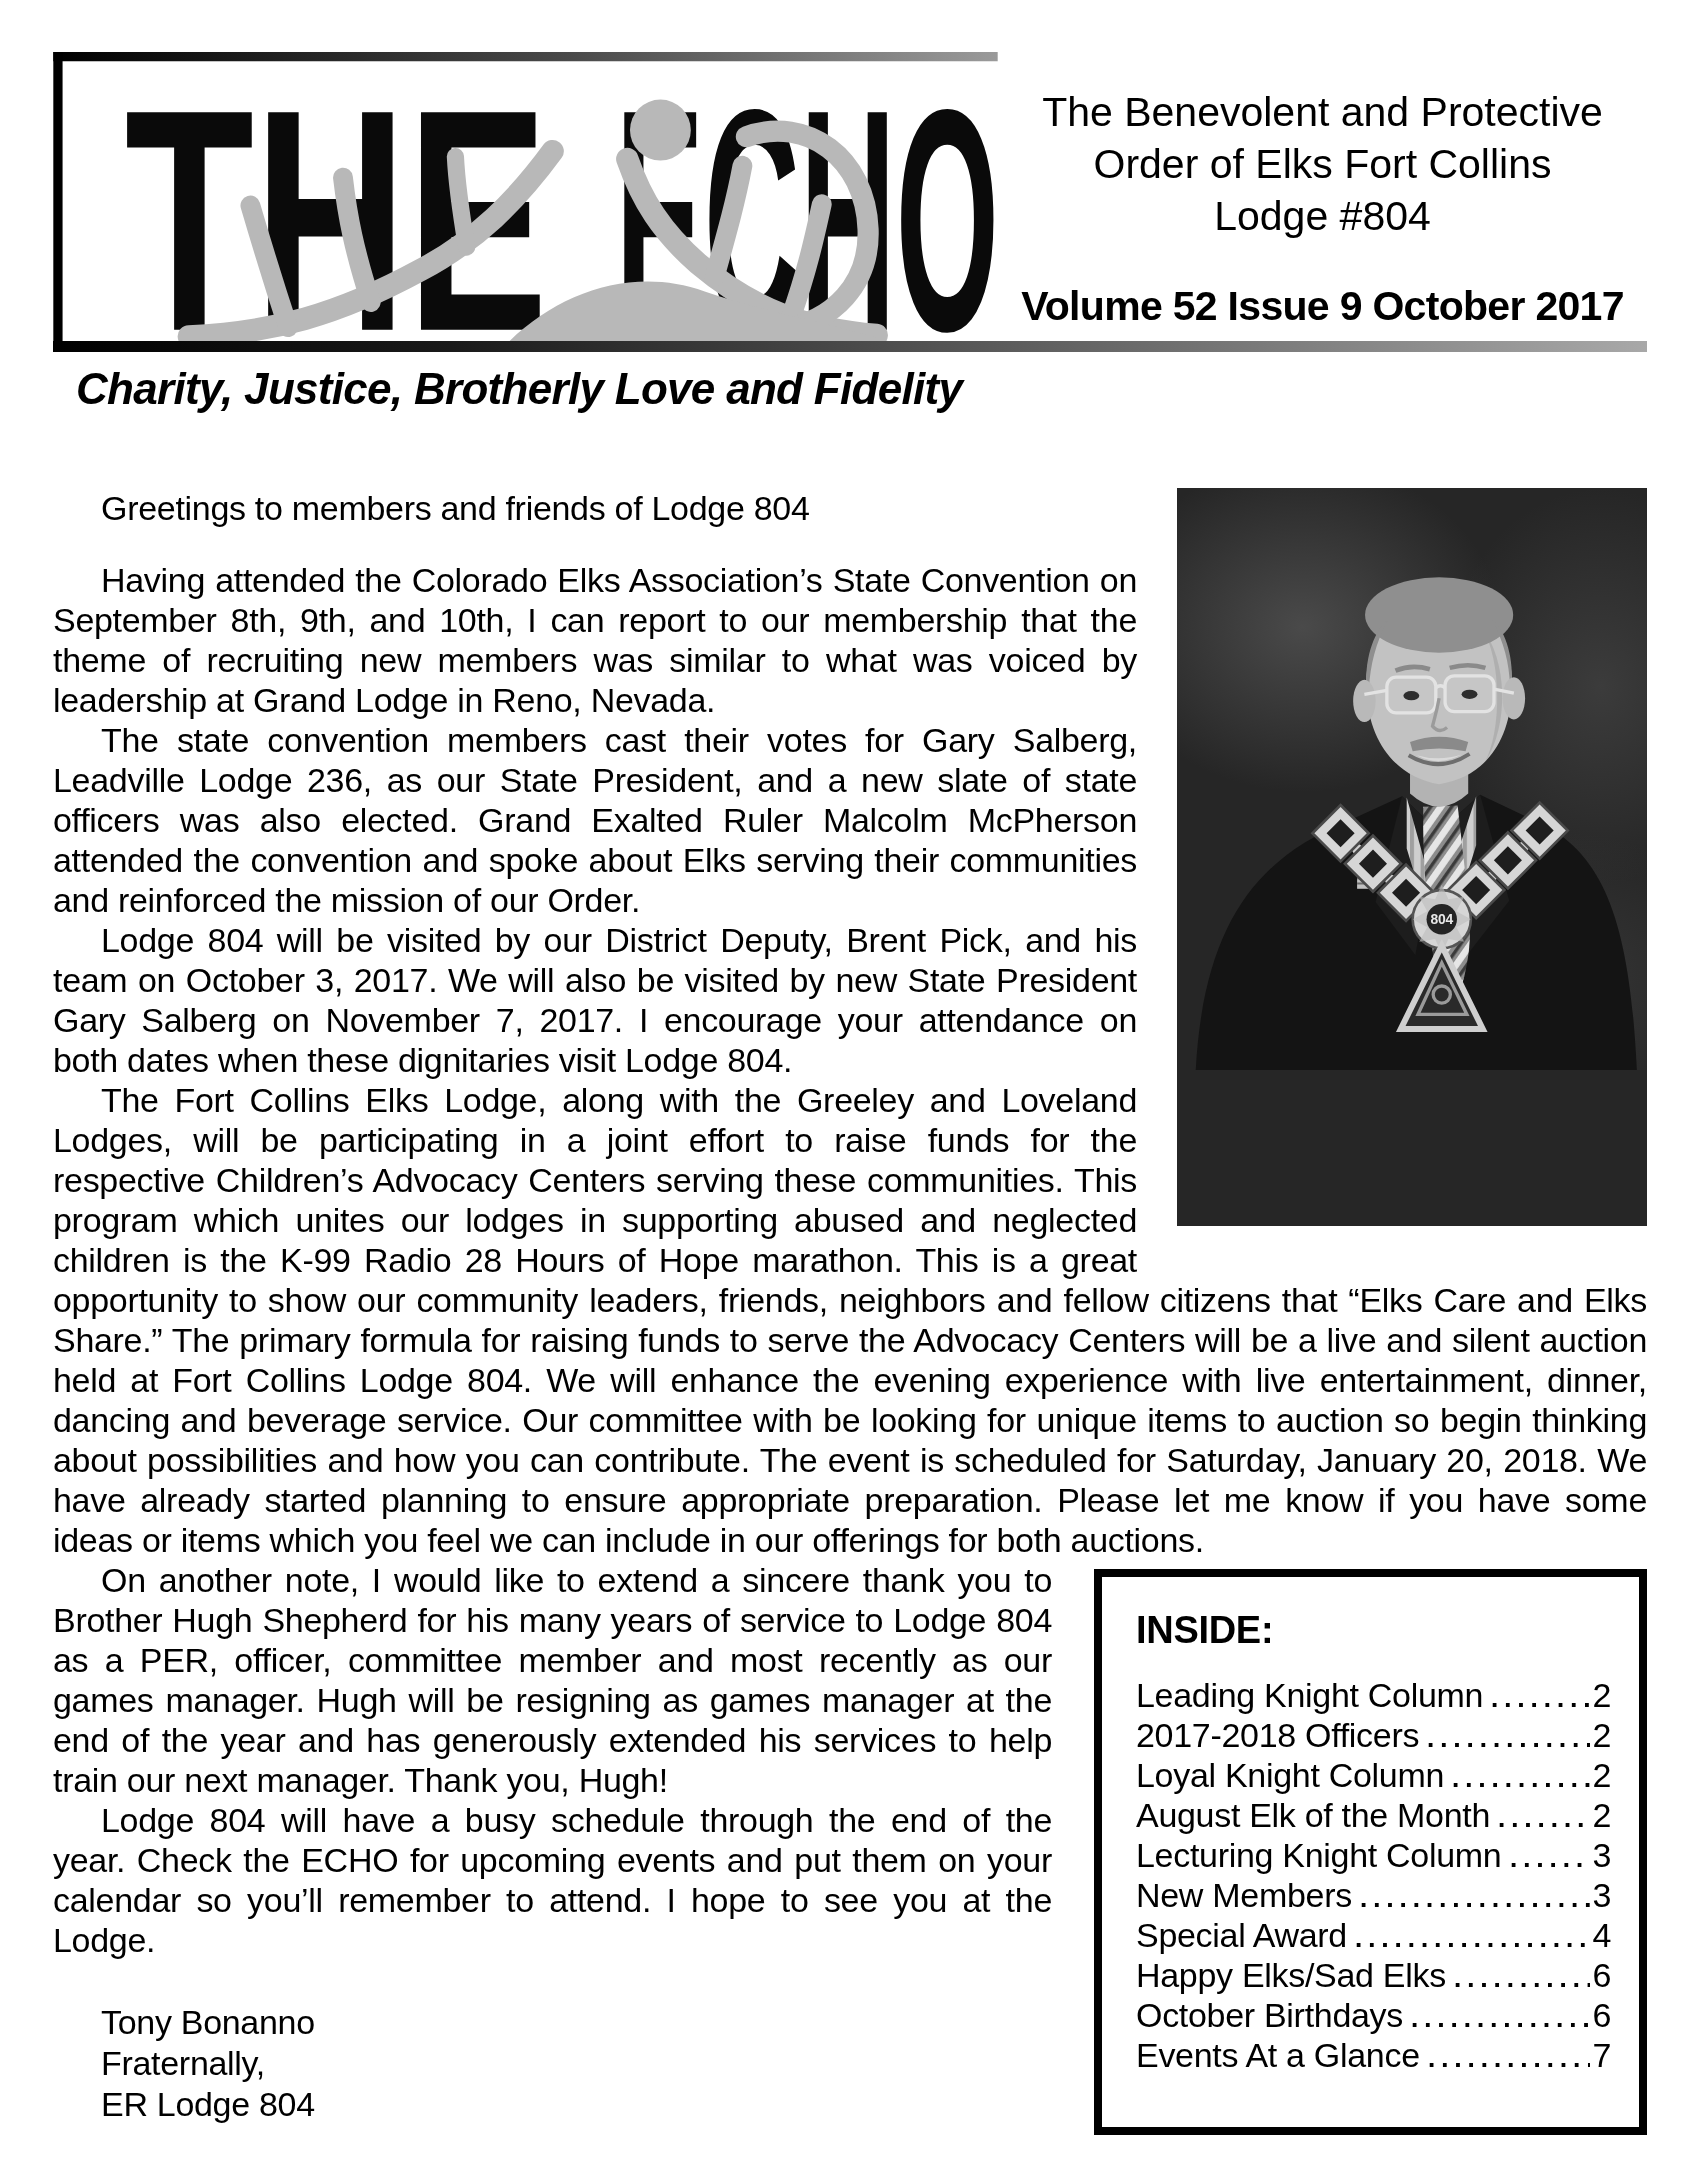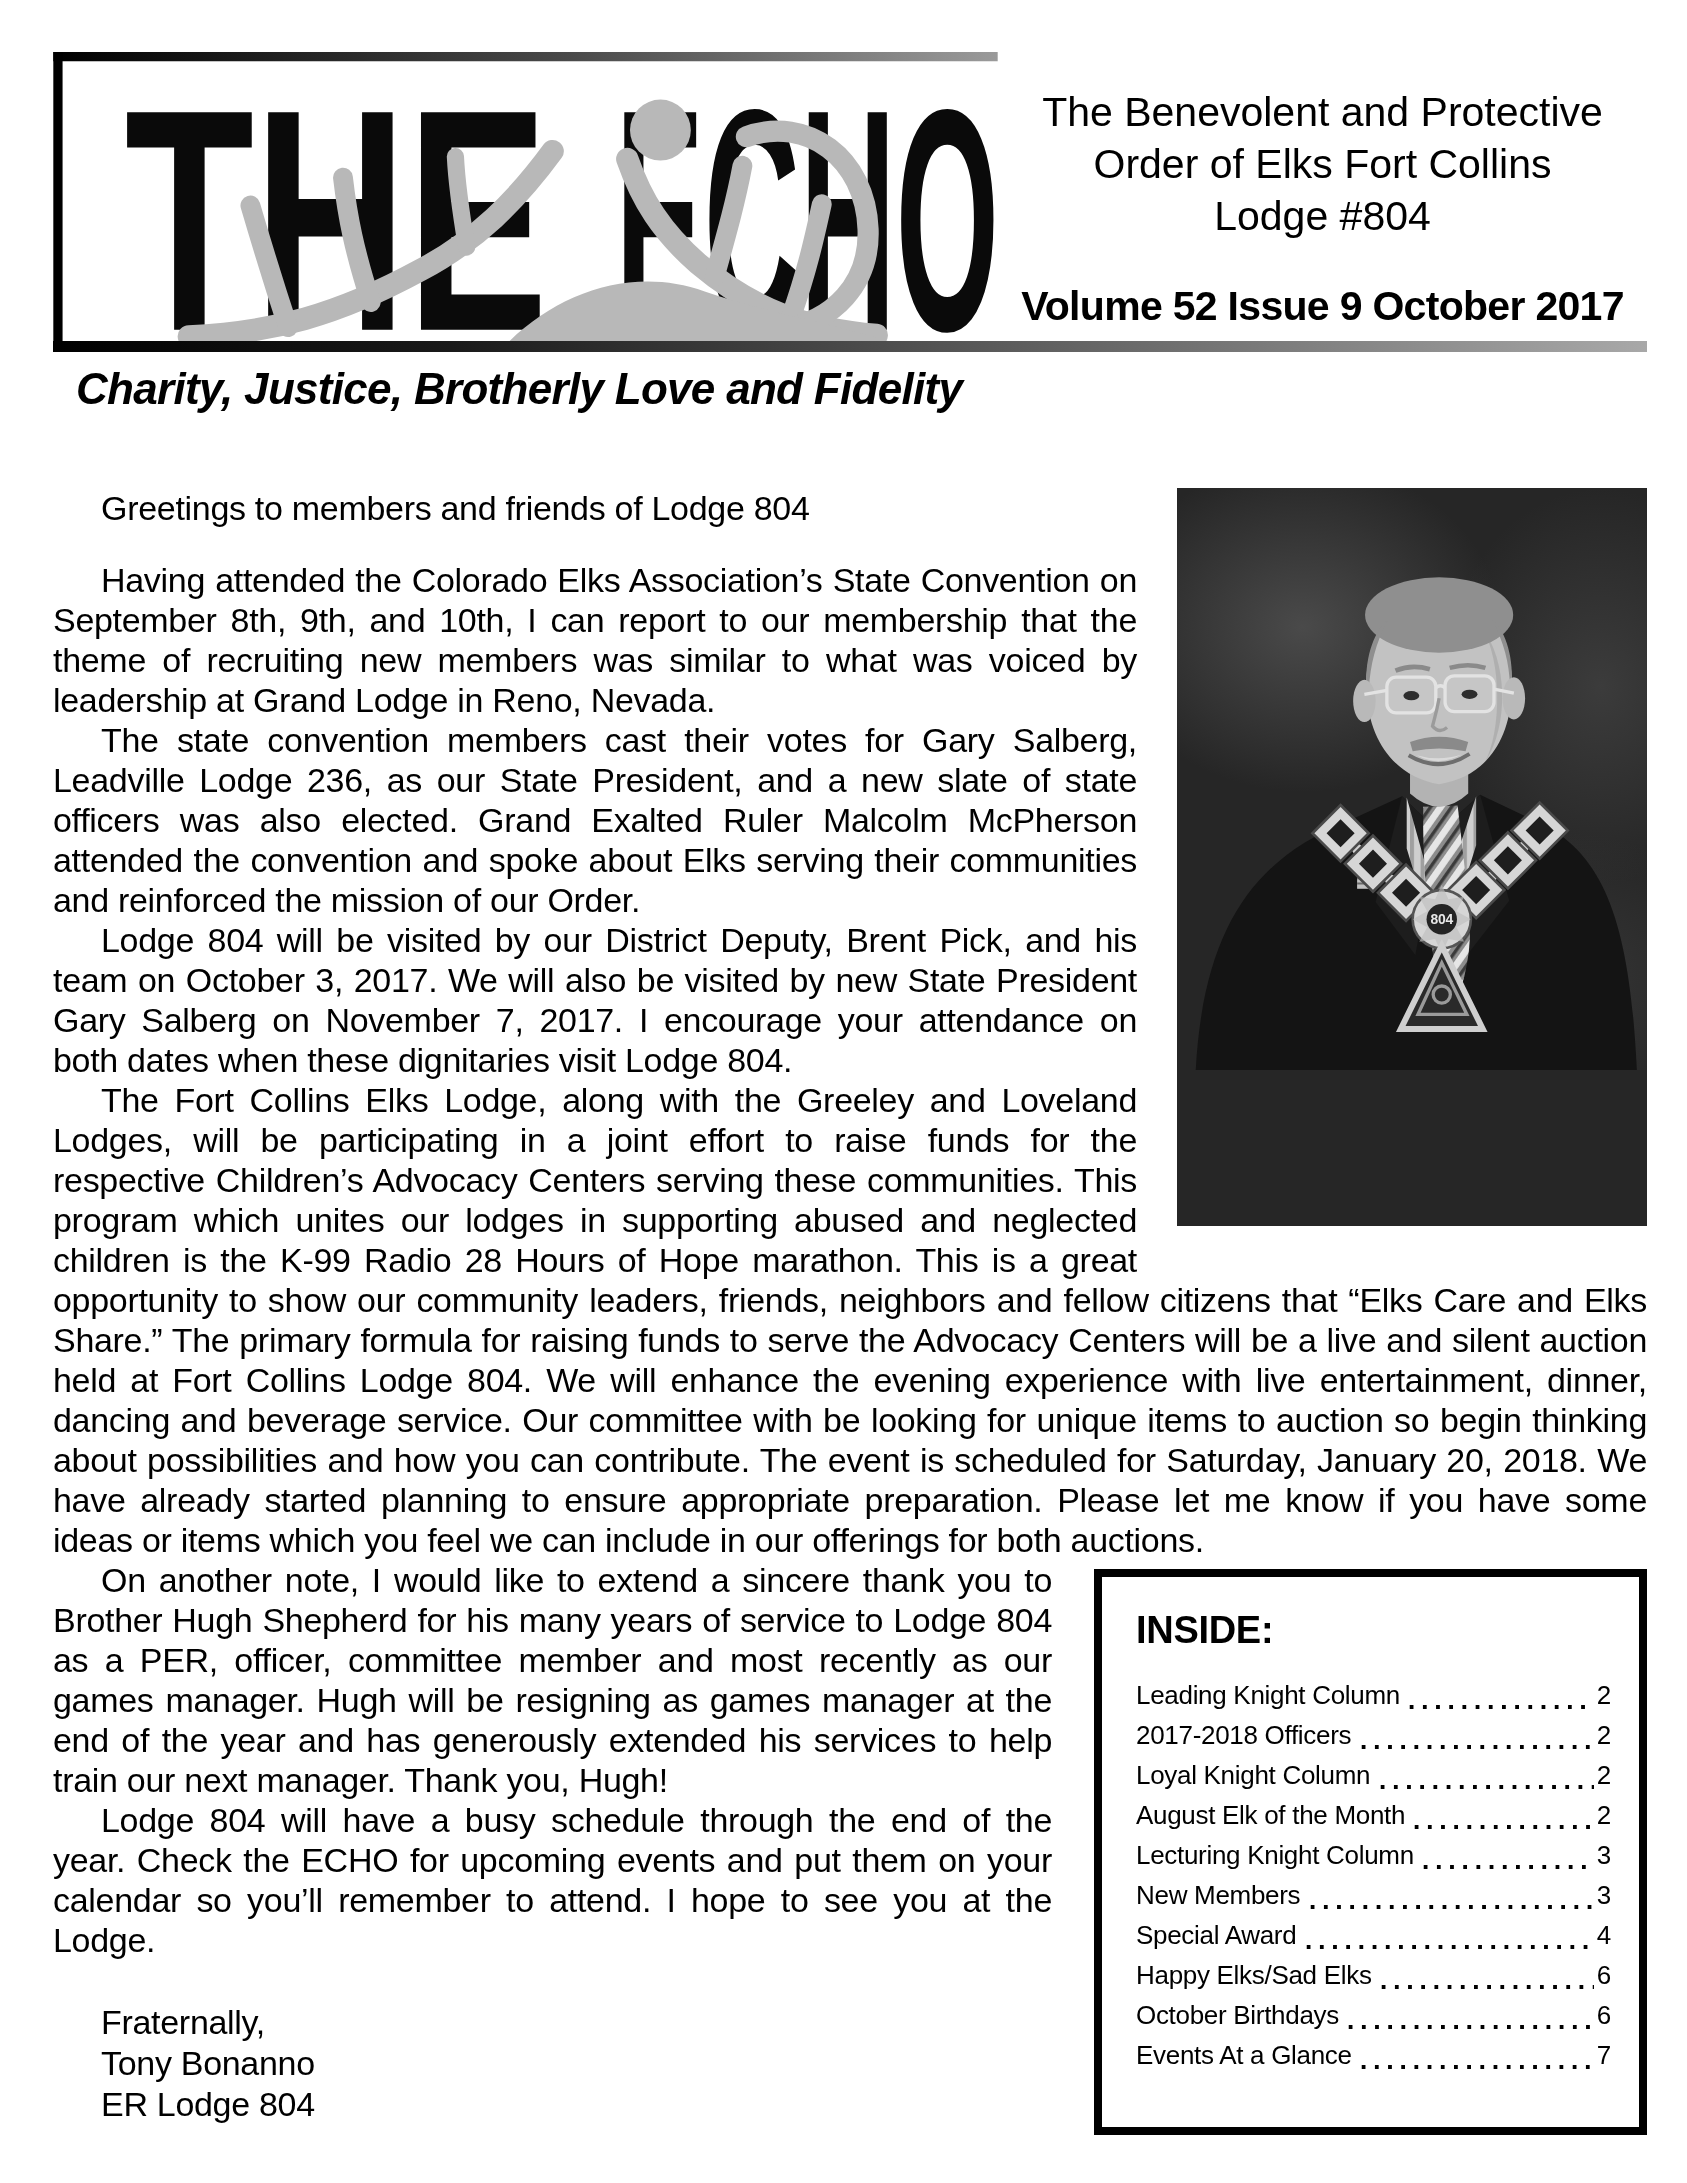--- a/index.html
+++ b/index.html
@@ -29,21 +29,21 @@
   .gap-top{margin-top:32px;}
   .photo-float{
     float:right;width:470px;height:738px;margin:0 0 16px 40px;
     background:#262626;
   }
   .inside-box{
     float:right;width:553px;box-sizing:border-box;margin:9.3px 0 13.2px 42px;
     border:8.6px solid #000;background:#fff;padding:28px 28px 52px 34px;
   }
   .inside-title{font-size:38px;font-weight:bold;margin:5.3px 0 25px 0;}
-  .toc-row{display:flex;align-items:flex-end;font-size:26px;line-height:40px;letter-spacing:-0.3px;}
+  .toc-row{display:flex;font-size:34px;line-height:40px;letter-spacing:-0.3px;}
   .toc-label{white-space:nowrap;}
   .toc-leader{
     flex:1 1 auto;height:33px;margin:0 2.6px 5.3px 5.3px;
     background-image:radial-gradient(circle 2.2px at 50% 50%, #000 98%, transparent 100%);
     background-size:13.2px 6px;background-repeat:repeat-x;background-position:left bottom;
   }
   .toc-page{white-space:nowrap;}
   .signature{margin-top:42px;padding-left:48px;}
   .signature div{line-height:41px;}
 </style>
@@ -271,21 +271,21 @@
             <span class="toc-label">Events At a Glance</span>
             <span class="toc-leader"></span>
             <span class="toc-page">7</span>
           </div>
         </aside>
 
       <p class="para">On another note, I would like to extend a sincere thank you to Brother Hugh Shepherd for his many years of service to Lodge 804 as a PER, officer, committee member and most recently as our games manager. Hugh will be resigning as games manager at the end of the year and has generously extended his services to help train our next manager. Thank you, Hugh!</p>
       <p class="para">Lodge 804 will have a busy schedule through the end of the year.  Check the ECHO for upcoming events and put them on your calendar so you’ll remember to attend.  I hope to see you at the Lodge.</p>
 
       <div class="signature">
+        <div>Tony Bonanno</div>
         <div>Fraternally,</div>
-        <div>Tony Bonanno</div>
         <div>ER Lodge 804</div>
       </div>
     </div>
 
   </div>
 </div>
 
 
 </body></html>

